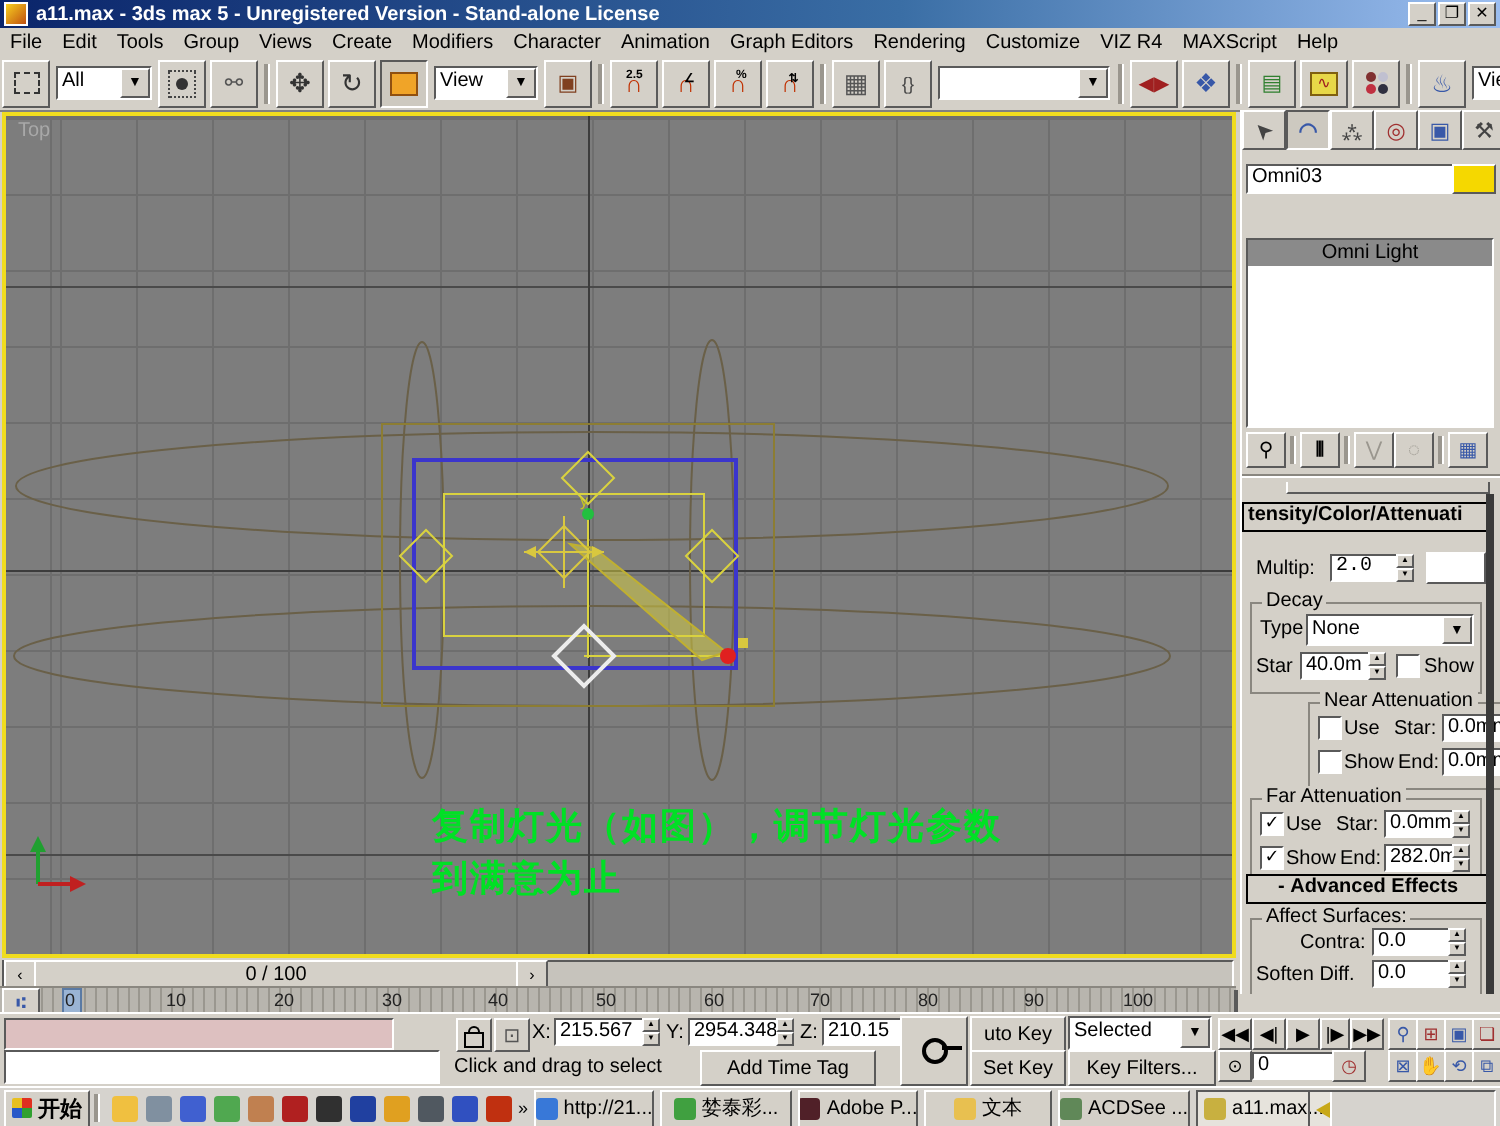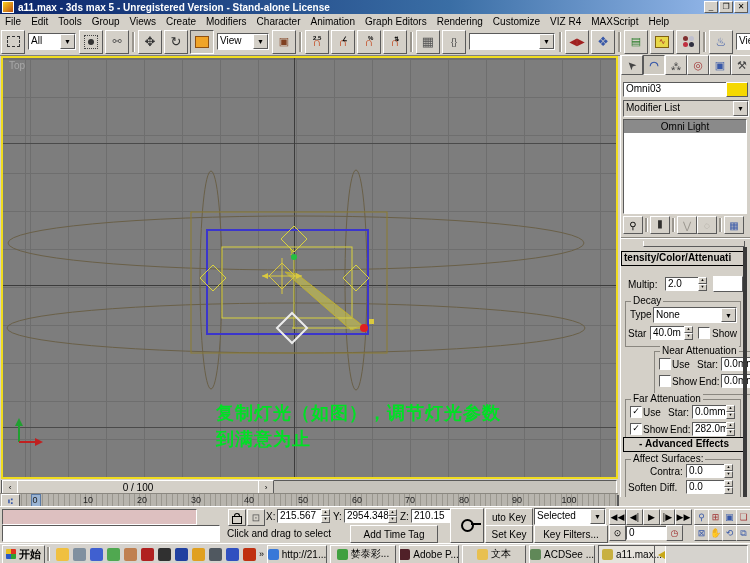--- a/index.html
+++ b/index.html
@@ -222,24 +222,20 @@
       <div class="btn ptab pressed" style="color:#3858a8;font-weight:bold;">◠</div>
       <div class="btn ptab" style="color:#444;font-size:9px;">⁂</div>
       <div class="btn ptab" style="color:#a03030;">◎</div>
       <div class="btn ptab" style="color:#3858a8;">▣</div>
       <div class="btn ptab" style="color:#444;">⚒</div>
     </div>
 
     <div class="fld" style="position:absolute;left:2px;top:27px;width:98px;height:13px;">Omni03</div>
     <div class="raised" style="position:absolute;left:105px;top:27px;width:20px;height:13px;background:#f5d800;"></div>
 
-    <div class="dd" style="position:absolute;left:2px;top:45px;width:124px;background:#d4d0c8;">
-      <span class="val">Modifier List</span>
-        <span class="arw">▼</span>
-    </div>
 
     <div class="sunken" style="position:absolute;left:2px;top:64px;width:122px;height:93px;background:#fff;">
       <div style="height:13px;background:#8a8a8a;color:#000;text-align:center;line-height:13px;font-size:10px;">Omni Light</div>
     </div>
 
     <div style="position:absolute;left:2px;top:161px;display:flex;align-items:center;">
       <div class="btn" style="width:18px;height:16px;">⚲</div>
       <div class="tsep" style="height:14px;"></div>
       <div class="btn" style="width:18px;height:16px;font-weight:bold;">⦀</div>
       <div class="tsep" style="height:14px;"></div>
@@ -248,21 +244,21 @@
       <div class="tsep" style="height:14px;"></div>
       <div class="btn" style="width:18px;height:16px;color:#3858a8;">▦</div>
     </div>
 
     <div style="position:absolute;left:0;top:182px;width:130px;height:1px;background:#8a8780;border-bottom:1px solid #fff;"></div>
     <div class="raised" style="position:absolute;left:22px;top:186px;width:100px;height:5px;border-top:none;"></div>
 
     <div class="rollout" style="left:0;top:196px;width:118px;height:13px;">tensity/Color/Attenuati</div>
 
     <span class="lbl" style="left:7px;top:224px;">Multip:</span>
-    <div class="fld" style="position:absolute;left:44px;top:222px;width:30px;height:12px;">2.0</div>
+    <div class="fld" style="position:absolute;left:44px;top:222px;width:30px;height:12px;font-family:Liberation Mono, monospace;">2.0</div>
     <span class="spin" style="position:absolute;left:77px;top:222px;">
         <div>▲</div>
         <div>▼</div>
       </span>
     <div class="raised" style="position:absolute;left:92px;top:221px;width:28px;height:14px;background:#ffffff;"></div>
 
     <div class="grp" style="left:4px;top:246px;width:114px;height:44px;">
       <span class="gtitle">Decay</span>
       <span class="lbl" style="left:4px;top:7px;">Type</span>
       <div class="dd" style="position:absolute;left:27px;top:5px;width:82px;height:14px;">

